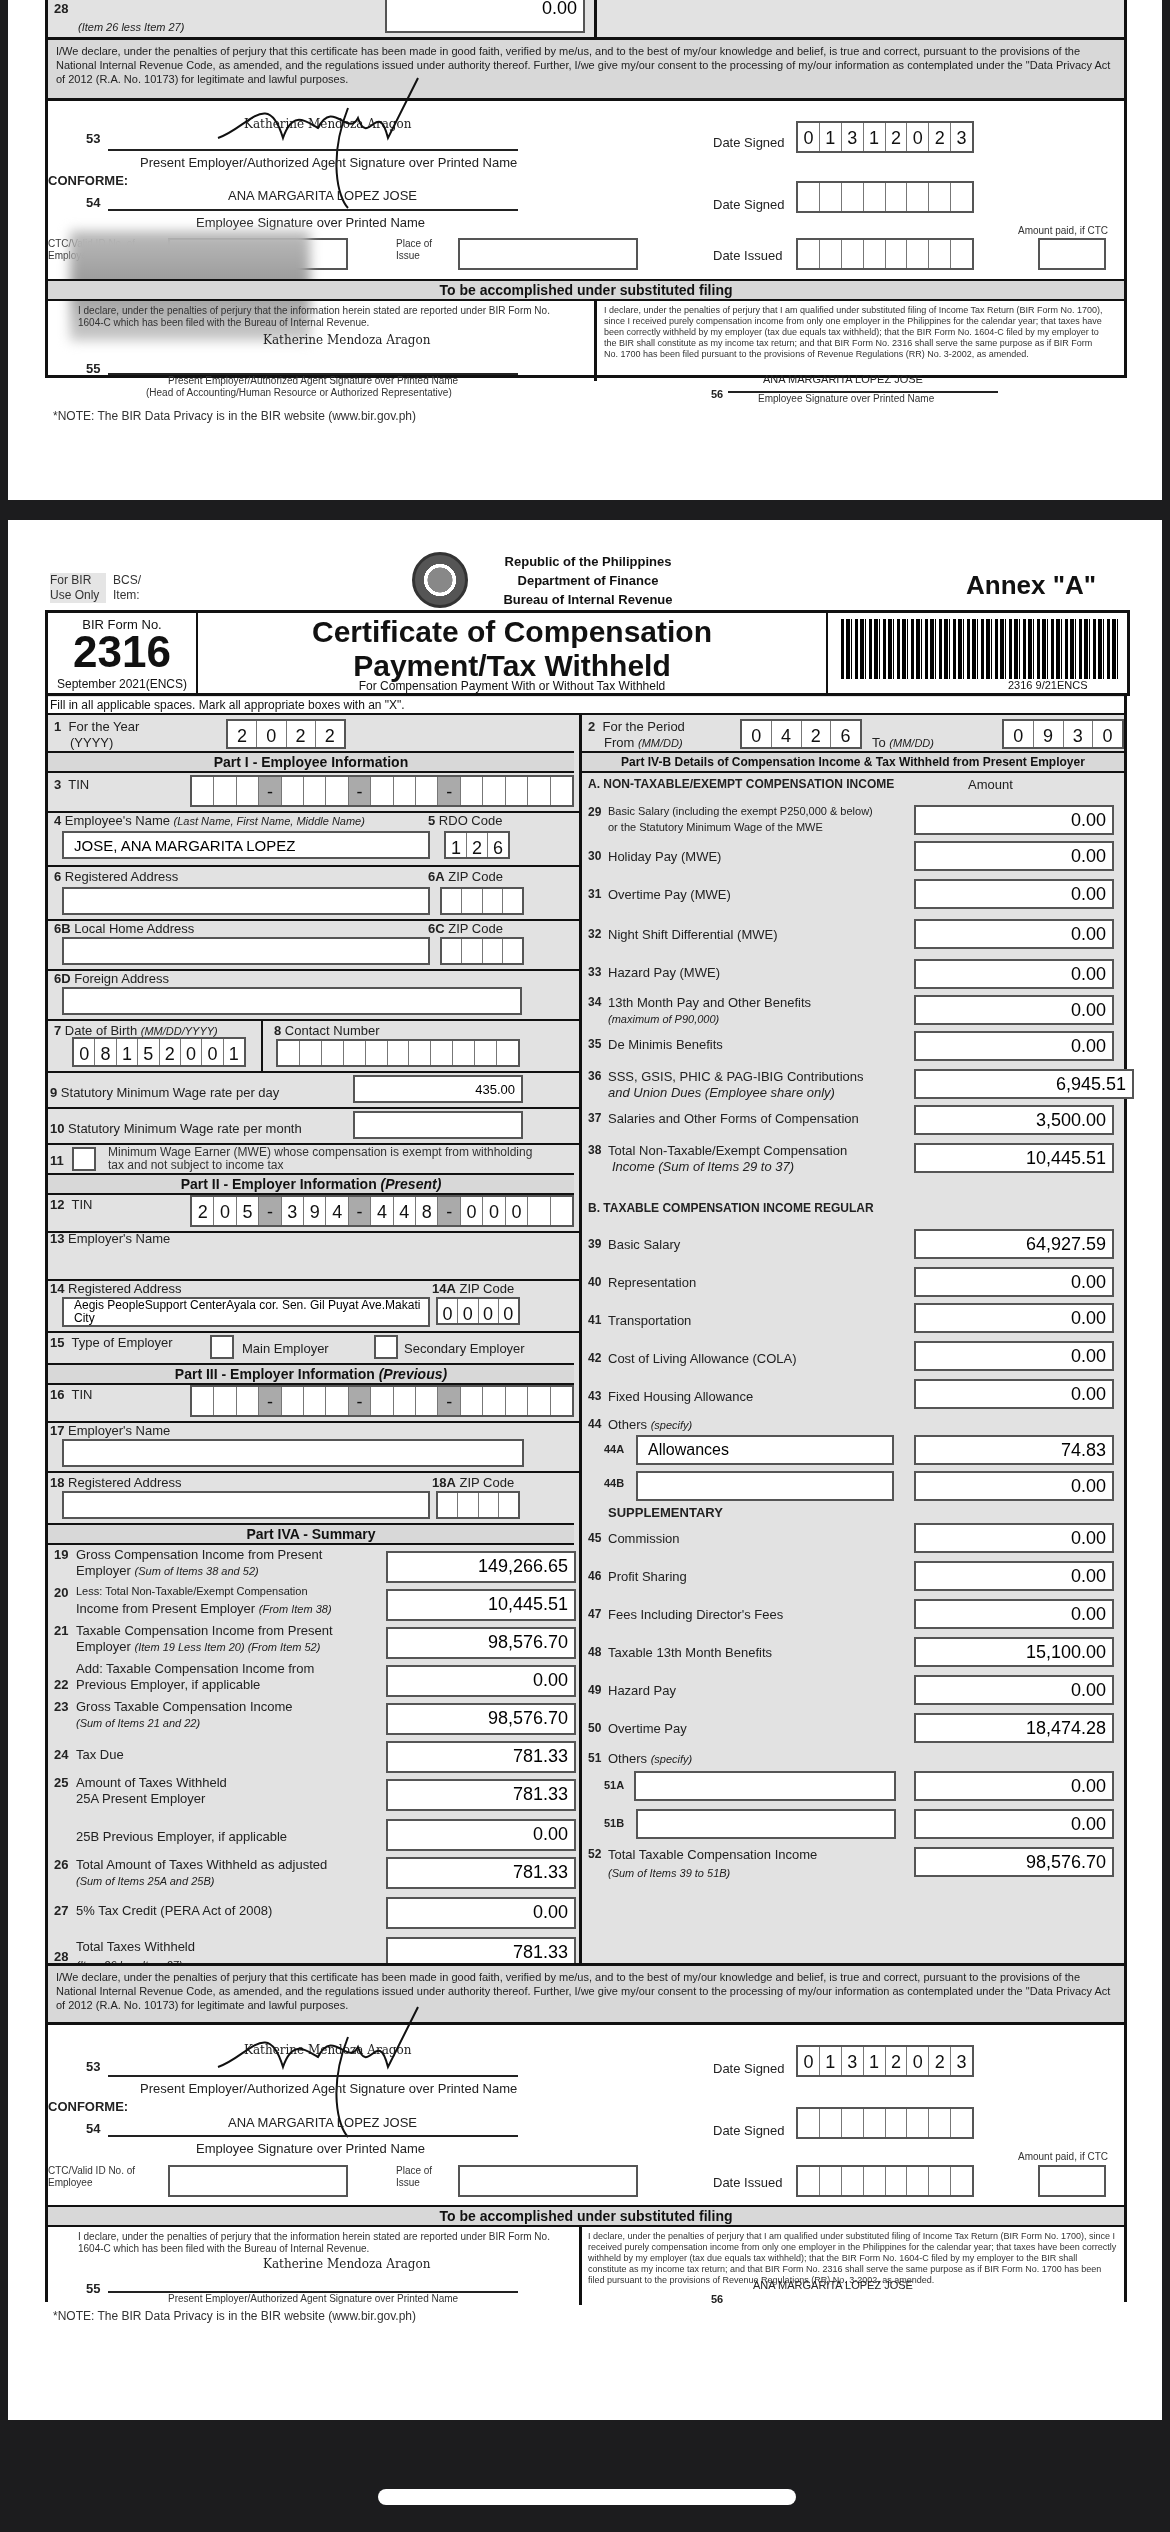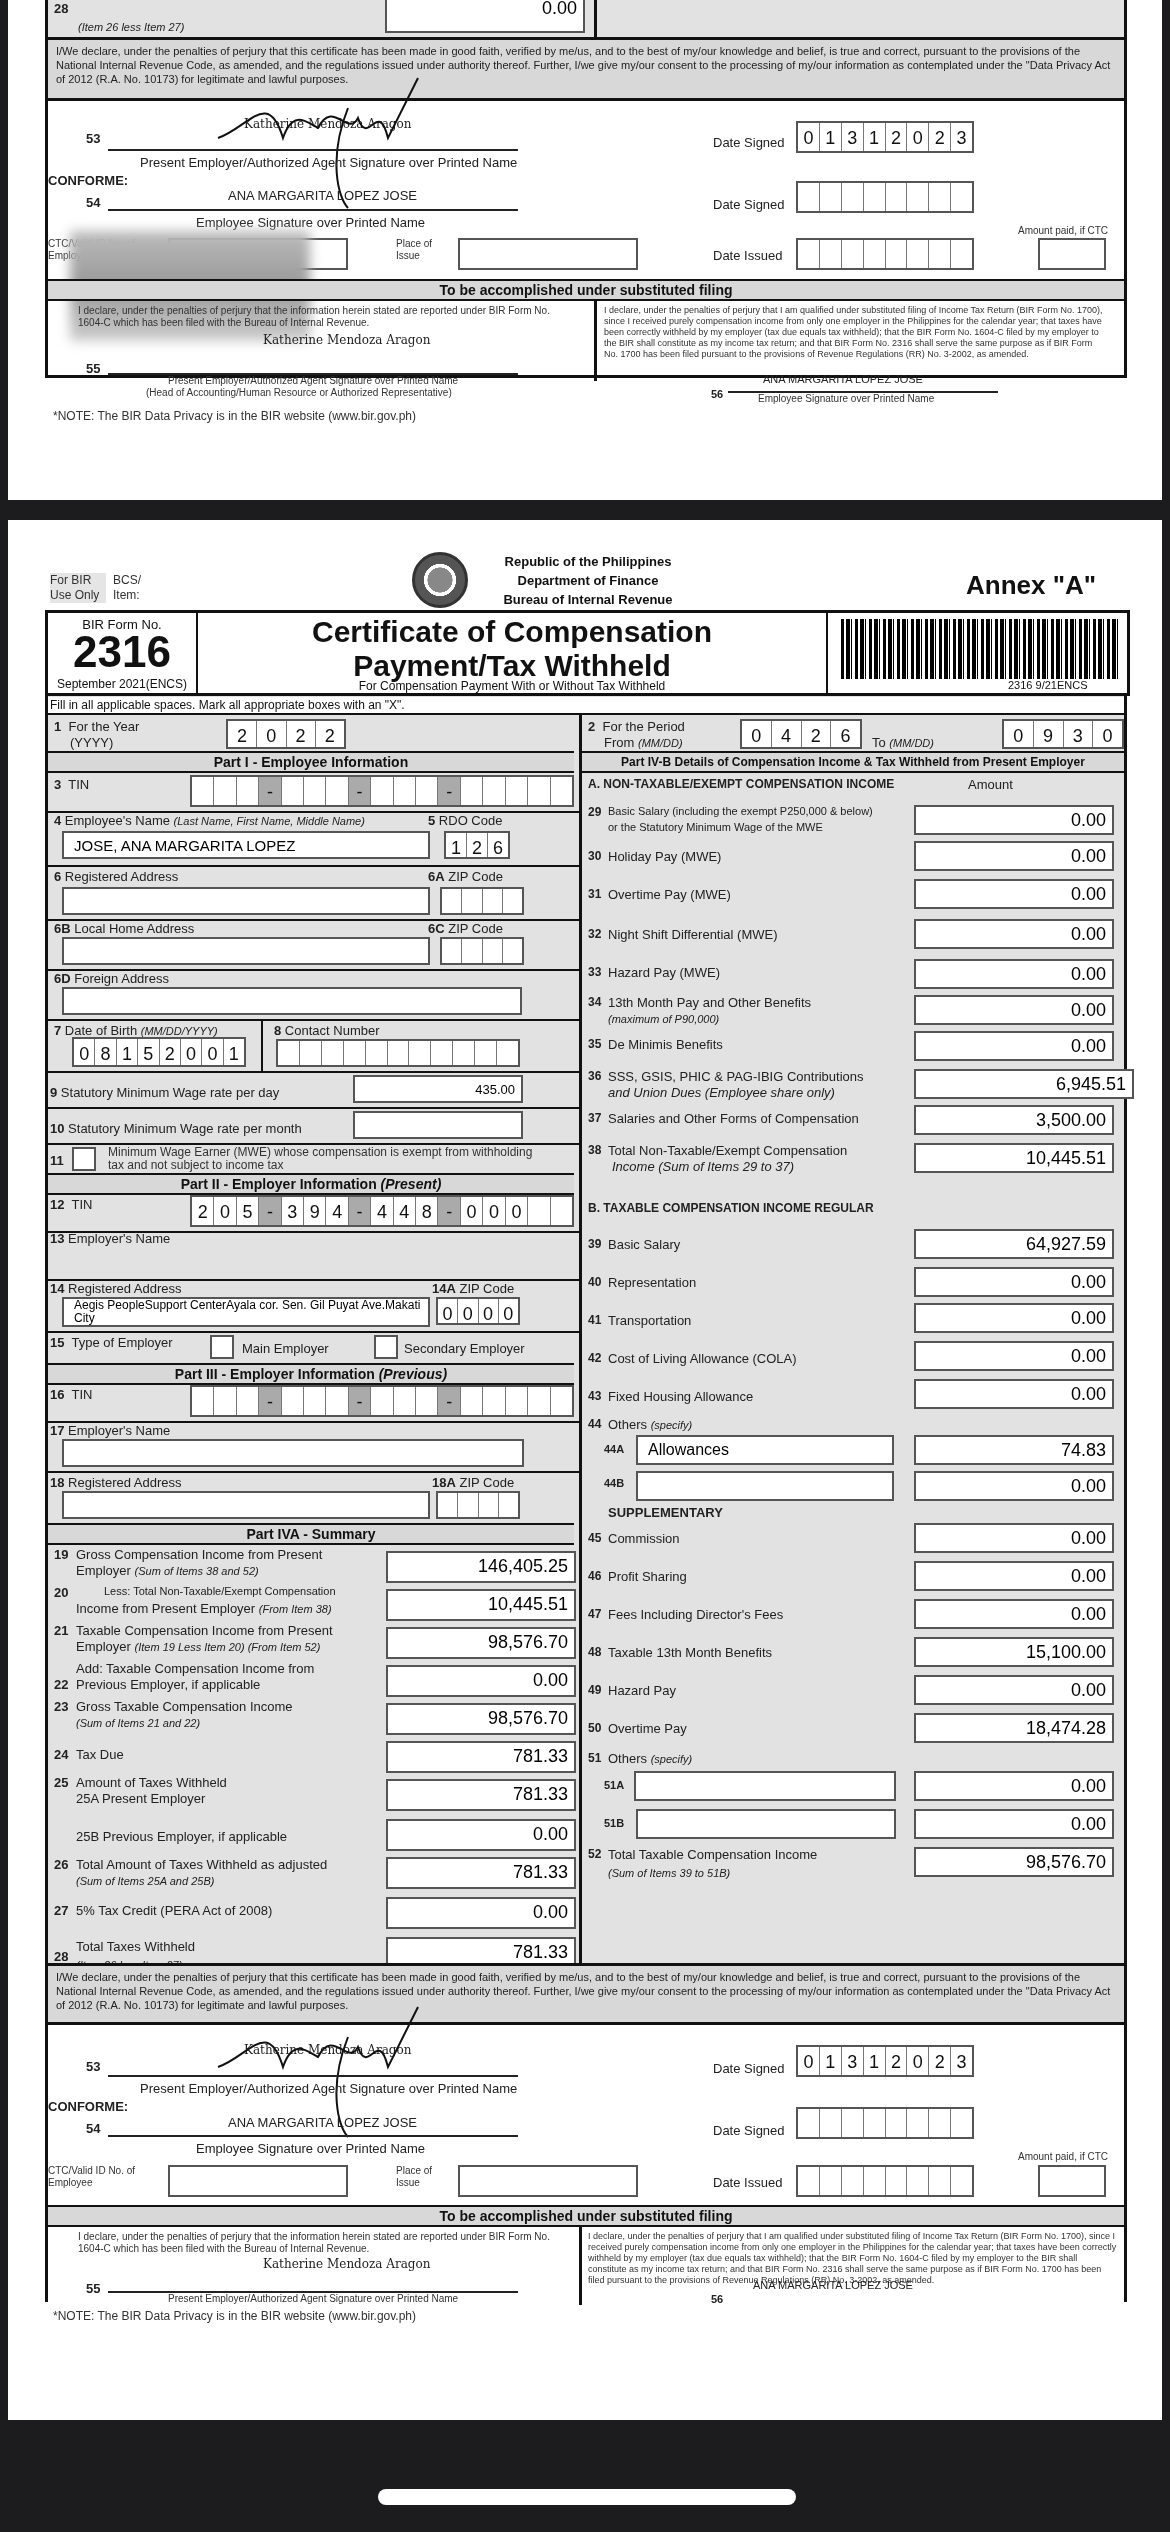--- a/index.html
+++ b/index.html
@@ -343,25 +343,25 @@
       </div>
 
     <div class="bar" style="top:910px;right:550px;">Part IVA - Summary</div>
 
     <div class="abs" style="left:0;top:934px;width:531px;">
       <div class="abs" style="top:0;left:6px;">
           <span class="lbl" style="top:0;font-weight:bold;">19</span>
           <span class="lbl" style="top:0;left:22px;">Gross Compensation Income from Present</span>
           <span class="lbl" style="top:16px;left:22px;"><span>Employer</span> <i>(Sum of Items 38 and 52)</i></span>
         </div>
-      <div class="box" style="left:338px;top:4px;width:190px;height:32px;">146,405.25</div>
+      <div class="box" style="left:338px;top:4px;width:190px;height:32px;">149,266.65</div>
 
       <div class="abs" style="top:38px;left:6px;">
           <span class="lbl" style="top:0;font-weight:bold;">20</span>
-          <span class="lbl" style="top:0;left:22px;font-size:11px;margin-left:28px;">Less: Total Non-Taxable/Exempt Compensation</span>
+          <span class="lbl" style="top:0;left:22px;font-size:11px;">Less: Total Non-Taxable/Exempt Compensation</span>
           <span class="lbl" style="top:16px;left:22px;"><span>Income from Present Employer</span> <i>(From Item 38)</i></span>
         </div>
       <div class="box" style="left:338px;top:42px;width:190px;height:32px;">10,445.51</div>
 
       <div class="abs" style="top:76px;left:6px;">
           <span class="lbl" style="top:0;font-weight:bold;">21</span>
           <span class="lbl" style="top:0;left:22px;">Taxable Compensation Income from Present</span>
           <span class="lbl" style="top:16px;left:22px;"><span>Employer</span> <i>(Item 19 Less Item 20) (From Item 52)</i></span>
         </div>
       <div class="box" style="left:338px;top:80px;width:190px;height:32px;">98,576.70</div>

